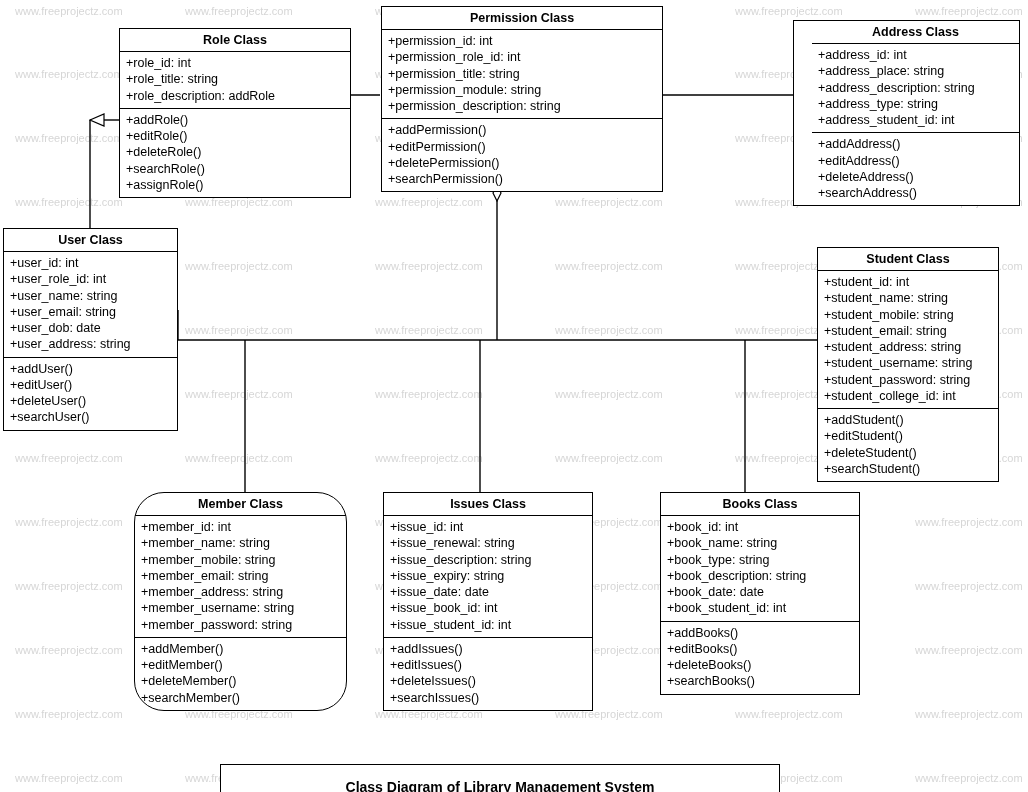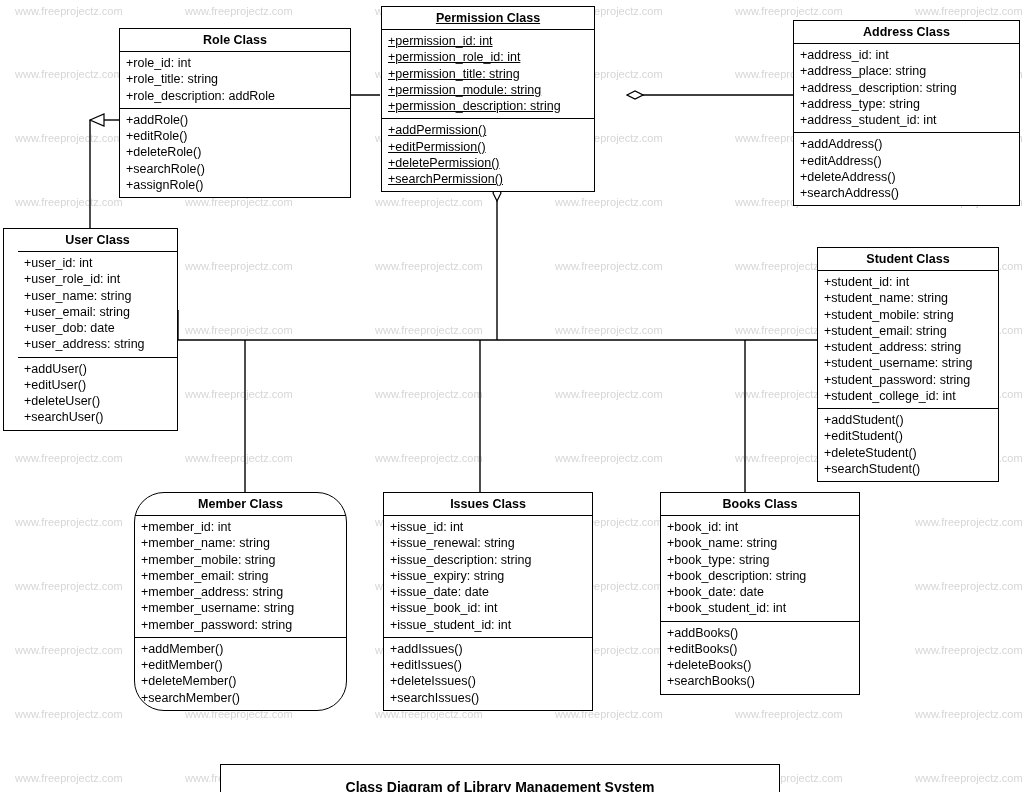--- a/index.html
+++ b/index.html
@@ -194,55 +194,55 @@
       </div>
     <div class="section">
         <div>+addRole()</div>
         <div>+editRole()</div>
         <div>+deleteRole()</div>
         <div>+searchRole()</div>
         <div>+assignRole()</div>
       </div>
   </div>
 
-  <div class="class-box" style="left:381px; top:6px; width:214px;text-decoration:underline;">
+  <div class="class-box" style="left:381px; top:6px; width:282px;">
     <div class="class-title">Permission Class</div>
     <div class="section">
         <div>+permission_id: int</div>
         <div>+permission_role_id: int</div>
         <div>+permission_title: string</div>
         <div>+permission_module: string</div>
         <div>+permission_description: string</div>
       </div>
     <div class="section">
         <div>+addPermission()</div>
         <div>+editPermission()</div>
         <div>+deletePermission()</div>
         <div>+searchPermission()</div>
       </div>
   </div>
 
-  <div class="class-box" style="left:793px; top:20px; width:227px;">
+  <div class="class-box" style="left:793px; top:20px; width:227px;padding-left:18px;">
     <div class="class-title">Address Class</div>
     <div class="section">
         <div>+address_id: int</div>
         <div>+address_place: string</div>
         <div>+address_description: string</div>
         <div>+address_type: string</div>
         <div>+address_student_id: int</div>
       </div>
     <div class="section">
         <div>+addAddress()</div>
         <div>+editAddress()</div>
         <div>+deleteAddress()</div>
         <div>+searchAddress()</div>
       </div>
   </div>
 
-  <div class="class-box" style="left:3px; top:228px; width:175px;padding-left:14px;">
+  <div class="class-box" style="left:3px; top:228px; width:175px;">
     <div class="class-title">User Class</div>
     <div class="section">
         <div>+user_id: int</div>
         <div>+user_role_id: int</div>
         <div>+user_name: string</div>
         <div>+user_email: string</div>
         <div>+user_dob: date</div>
         <div>+user_address: string</div>
       </div>
     <div class="section">

